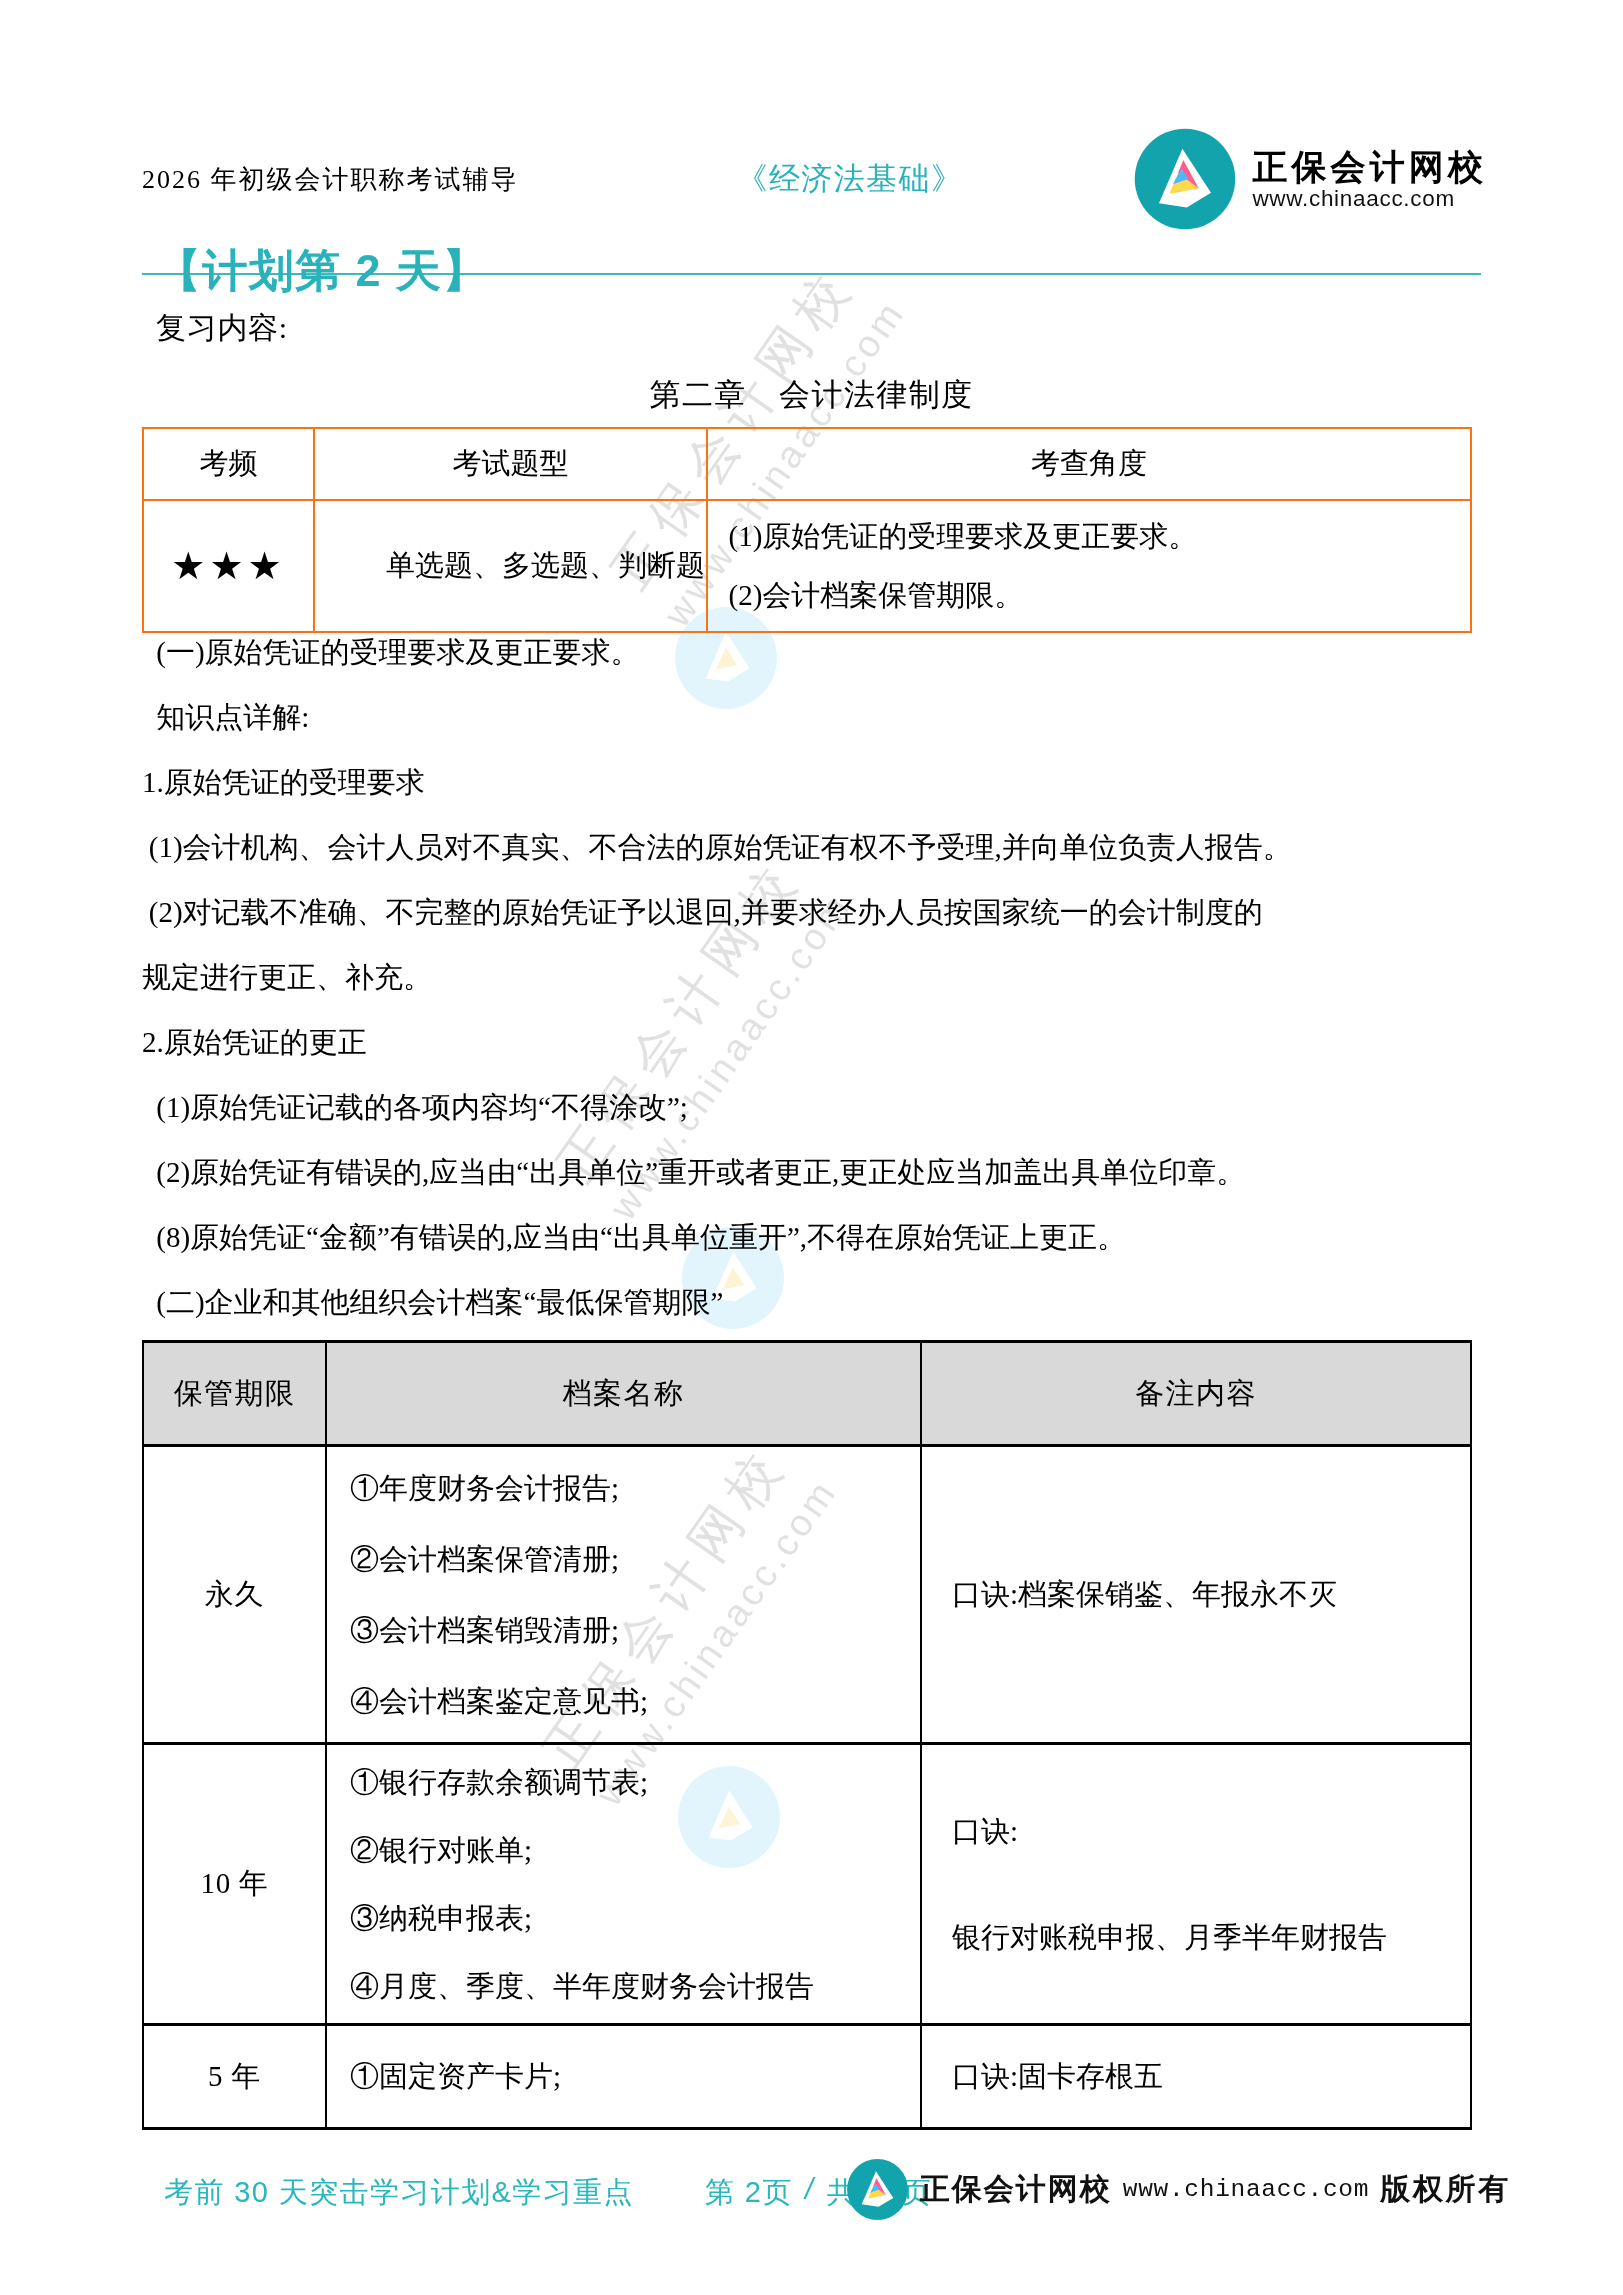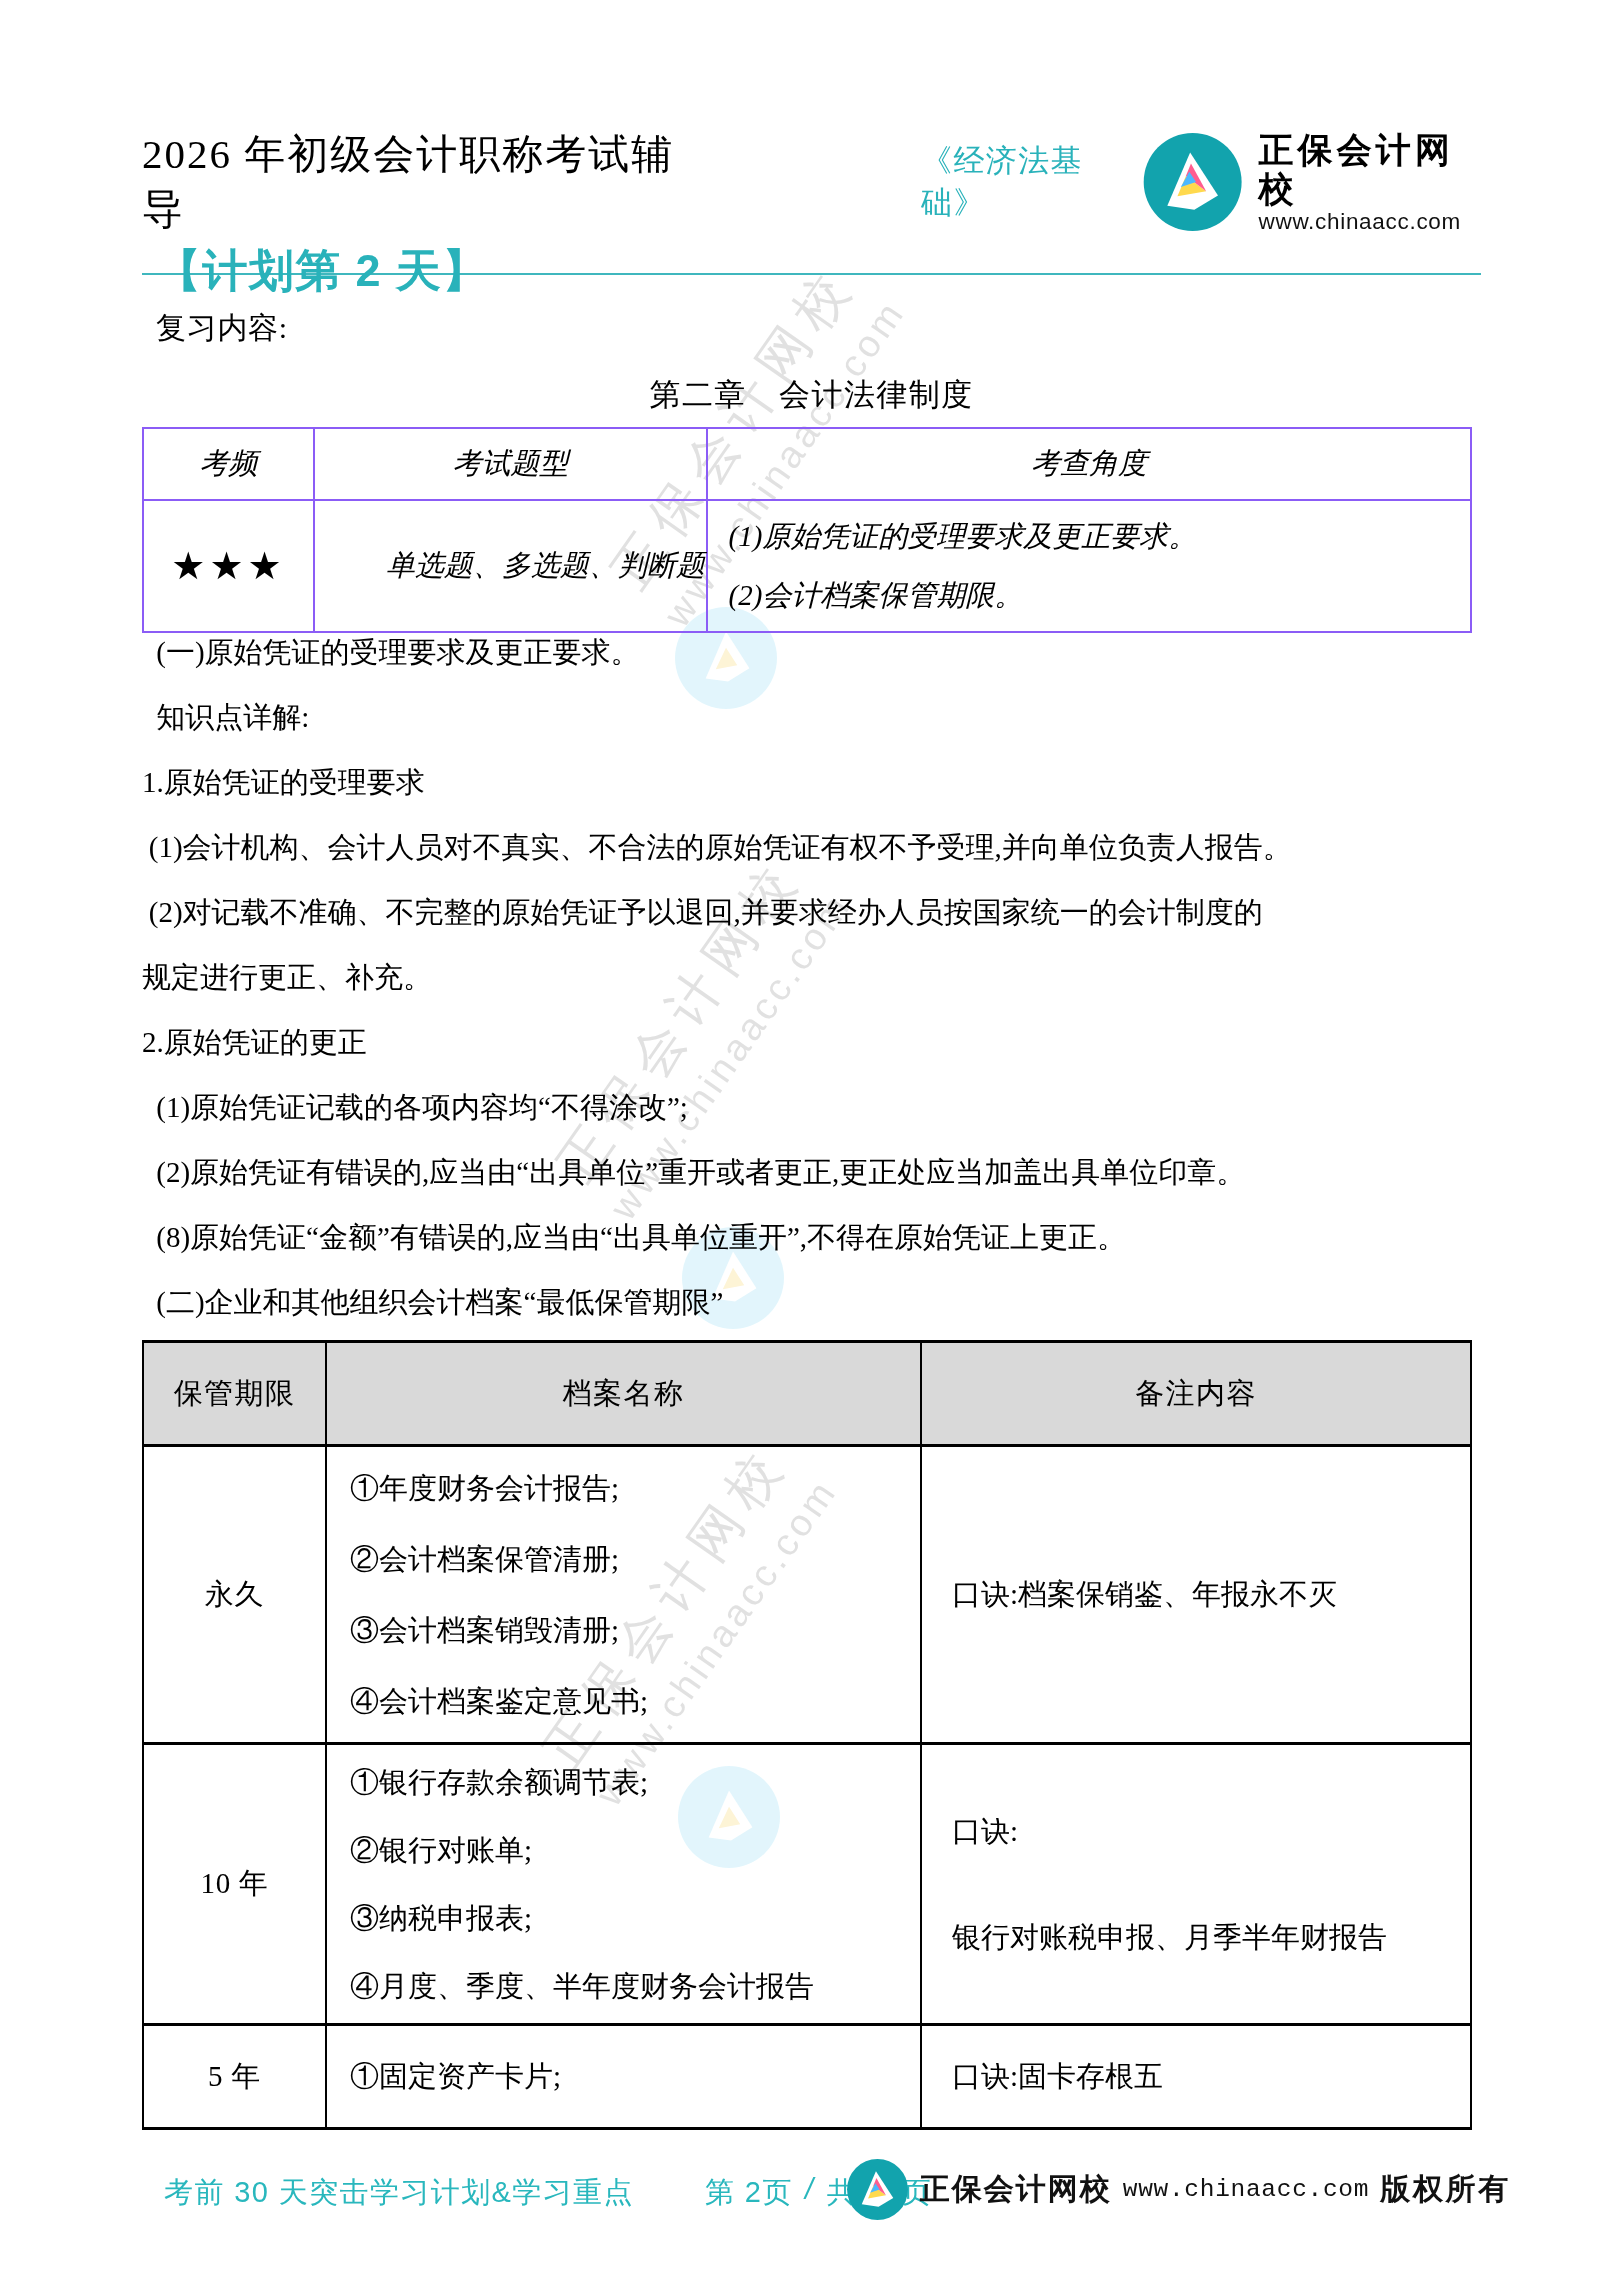--- a/index.html
+++ b/index.html
@@ -23,41 +23,41 @@
   }
   .wm-text .l1{font-size:52px;letter-spacing:11px;}
   .wm-text .l2{font-size:38px;letter-spacing:4.1px;margin-top:5.5px;}
   .wm-circle{position:absolute;z-index:1;width:102px;height:102px;opacity:.9;pointer-events:none;}
 
   
   .header{
     position:absolute;left:142px;right:136px;top:127px;z-index:2;
     display:flex;align-items:center;justify-content:space-between;
   }
-  .course{font-size:41px;letter-spacing:2px;}
+  .course{font-size:26px;letter-spacing:2px;}
   .book{font-size:31px;color:#29b2ba;letter-spacing:1.4px;margin-left:218px;margin-right:auto;}
   .brand{display:flex;align-items:center;gap:15px;}
   .brand-text{display:flex;flex-direction:column;line-height:1.12;}
   .brand-name{font-size:35px;font-family:"Liberation Sans","DejaVu Sans",sans-serif;font-weight:600;letter-spacing:4.1px;}
   .brand-url{font-size:22.5px;font-family:"Liberation Sans","DejaVu Sans",sans-serif;letter-spacing:0.7px;color:#111;}
   .hr{position:absolute;left:142px;right:142px;top:273px;border-top:2px solid #3fb7be;z-index:2;}
 
   
   .plan-day{
     position:absolute;left:156px;top:241px;z-index:2;
     font-family:"Liberation Sans","DejaVu Sans",sans-serif;
     font-weight:700;font-size:45px;color:#29b2ba;letter-spacing:1.4px;
   }
   .review{position:absolute;left:156px;top:308px;font-size:30px;z-index:2;letter-spacing:0.7px;}
   .chapter{position:absolute;left:0;right:0;top:374px;text-align:center;font-size:31px;z-index:2;letter-spacing:1.4px;}
 
   
   table{border-collapse:collapse;table-layout:fixed;}
   .t1{position:absolute;left:142px;top:427px;width:1329px;z-index:2;}
-  .t1 td{border:2px solid #8b5cf6;font-size:29px;vertical-align:middle;font-style:italic;}
+  .t1 td{border:2px solid #f97316;font-size:29px;vertical-align:middle;}
   .t1 .head td{height:68px;text-align:center;border-bottom-width:2.7px;}
   .t1 .body td{height:128px;}
   .t1 .stars{text-align:center;font-size:38px;letter-spacing:4.1px;font-family:"DejaVu Sans",sans-serif;}
   .t1 .types{text-align:right;}
   .t1 .angles{padding-left:20.5px;}
   .t1 .angles div{line-height:59px;}
 
   .t2{position:absolute;left:142px;top:1340px;width:1329px;z-index:2;}
   .t2 td{border-left:2px solid #000;border-right:2px solid #000;border-top:3.4px solid #000;border-bottom:3.4px solid #000;font-size:29px;vertical-align:middle;}
   .t2 .head td{height:99px;background:#d9d9d9;text-align:center;letter-spacing:1.4px;}

